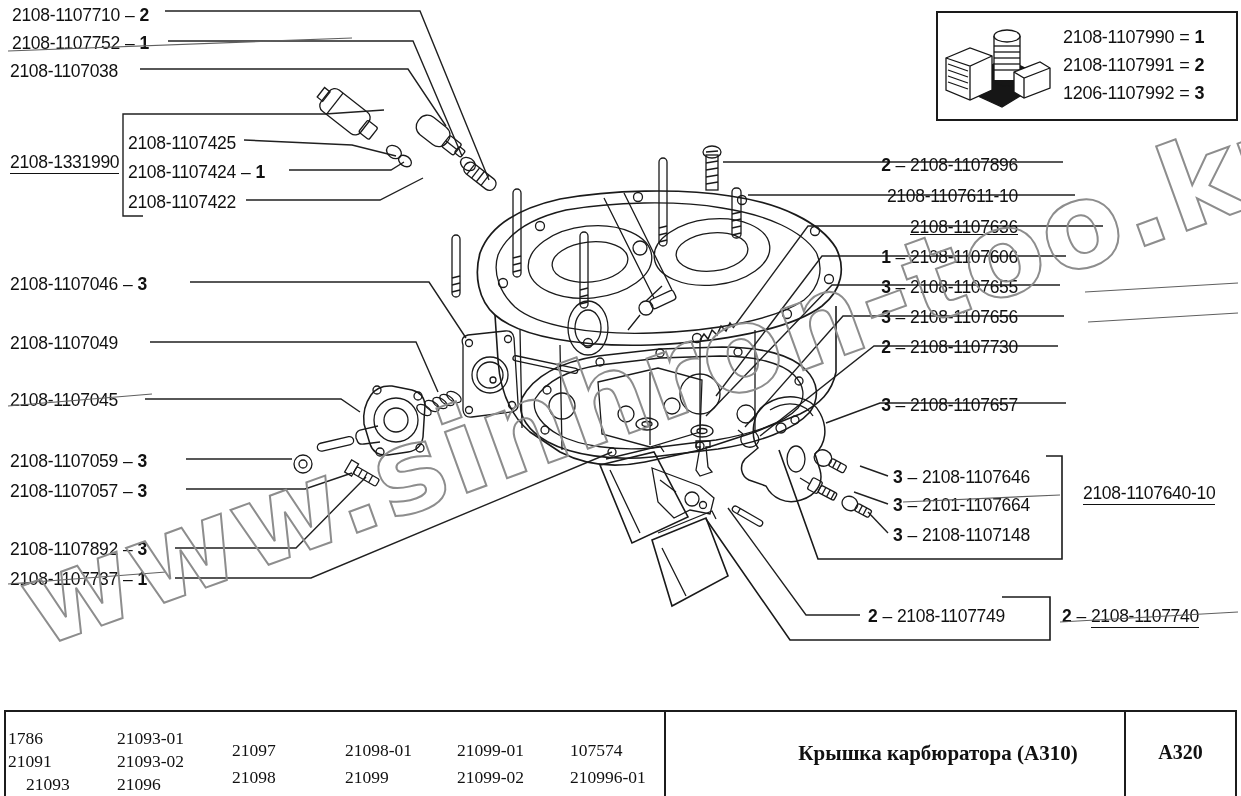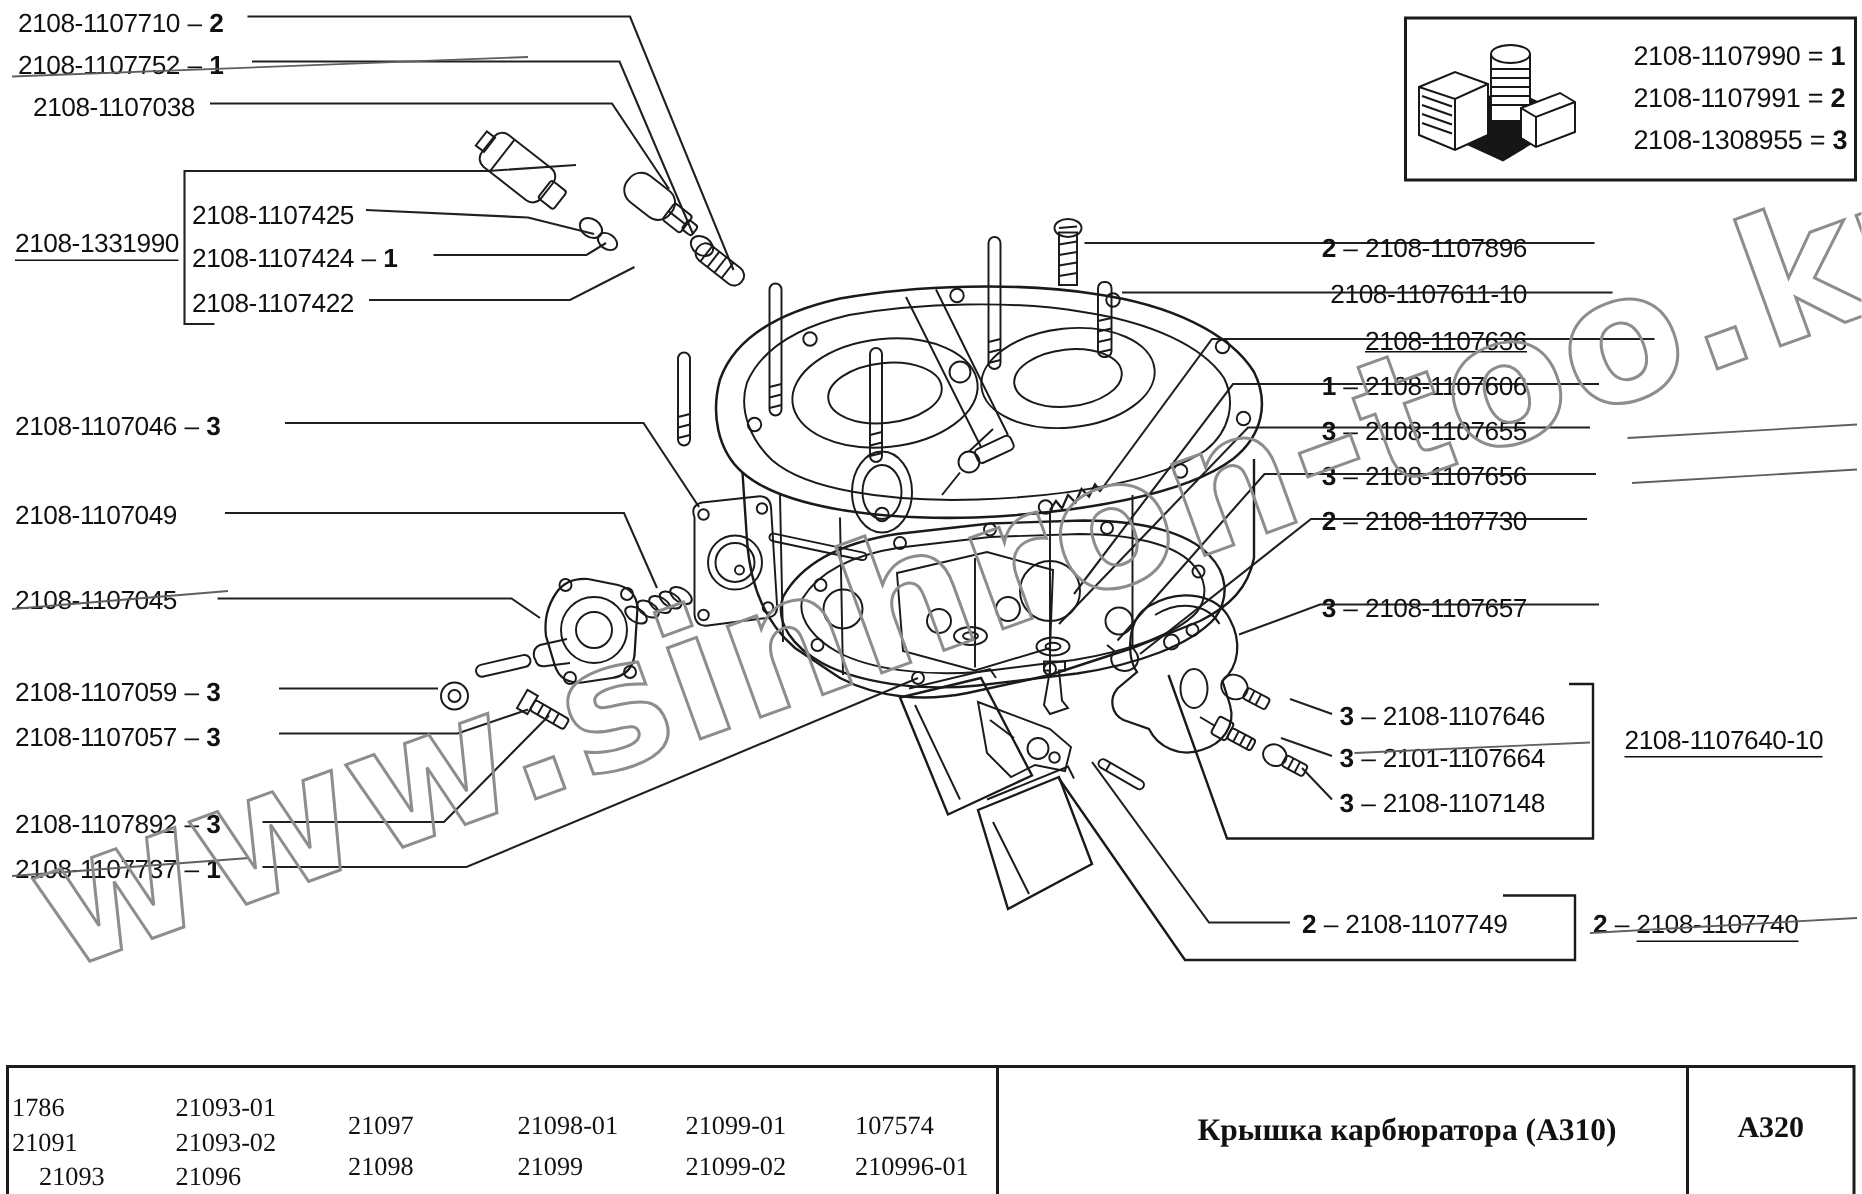--- a/index.html
+++ b/index.html
@@ -11,21 +11,21 @@
   #diagram-svg{z-index:1;}
   #labels-layer{position:absolute;left:0;top:0;width:1026px;height:796px;z-index:2;}
   #overlay-svg{z-index:3;pointer-events:none;}
   .plabel{
     position:absolute;font-size:17.5px;letter-spacing:-0.3px;line-height:24px;height:24px;
     white-space:nowrap;color:#111;
   }
   .plabel b{font-weight:700;}
   .sep{display:inline-block;margin:0 5px;}
   .num.u{border-bottom:1.7px solid #111;padding-bottom:1px;}
-  .legend-label{font-size:18px;margin-left:26px;}
+  .legend-label{font-size:18px;}
   
   .tborder{position:absolute;background:#1c1c1c;z-index:2;}
   .tcell{
     position:absolute;font-family:"Liberation Serif",serif;font-size:17.5px;
     white-space:nowrap;z-index:2;color:#111;
   }
   .t-title{
     position:absolute;left:664px;top:741px;width:548px;text-align:center;
     font-family:"Liberation Serif",serif;font-size:21px;font-weight:700;z-index:2;
   }
@@ -271,21 +271,21 @@
       <rect x="855" y="503" width="16" height="8" rx="2"></rect>
       <line x1="860" y1="503" x2="860" y2="511"></line>
         <line x1="865" y1="503" x2="865" y2="511"></line>
     </g>
   </g>
 </svg>
 
 <div id="labels-layer">
     <div class="plabel" style="top: 3px; left: 12px;"><span class="num">2108-1107710</span><span class="sep">–</span><b>2</b></div>
     <div class="plabel" style="top: 31px; left: 12px;"><span class="num">2108-1107752</span><span class="sep">–</span><b>1</b></div>
-    <div class="plabel" style="top: 59px; left: 10px; margin-left: 12px;"><span class="num">2108-1107038</span></div>
+    <div class="plabel" style="top: 59px; left: 10px;"><span class="num">2108-1107038</span></div>
     <div class="plabel" style="top: 150px; left: 10px;"><span class="num u">2108-1331990</span></div>
     <div class="plabel" style="top: 131px; left: 128px;"><span class="num">2108-1107425</span></div>
     <div class="plabel" style="top: 160px; left: 128px;"><span class="num">2108-1107424</span><span class="sep">–</span><b>1</b></div>
     <div class="plabel" style="top: 190px; left: 128px;"><span class="num">2108-1107422</span></div>
     <div class="plabel" style="top: 272px; left: 10px;"><span class="num">2108-1107046</span><span class="sep">–</span><b>3</b></div>
     <div class="plabel" style="top: 331px; left: 10px;"><span class="num">2108-1107049</span></div>
     <div class="plabel" style="top: 388px; left: 10px;"><span class="num">2108-1107045</span></div>
     <div class="plabel" style="top: 449px; left: 10px;"><span class="num">2108-1107059</span><span class="sep">–</span><b>3</b></div>
     <div class="plabel" style="top: 479px; left: 10px;"><span class="num">2108-1107057</span><span class="sep">–</span><b>3</b></div>
     <div class="plabel" style="top: 537px; left: 10px;"><span class="num">2108-1107892</span><span class="sep">–</span><b>3</b></div>
@@ -299,21 +299,21 @@
     <div class="plabel" style="top: 335px; right: 8px;"><b>2</b><span class="sep">–</span><span class="num">2108-1107730</span></div>
     <div class="plabel" style="top: 393px; right: 8px;"><b>3</b><span class="sep">–</span><span class="num">2108-1107657</span></div>
     <div class="plabel" style="top: 465px; left: 893px;"><b>3</b><span class="sep">–</span><span class="num">2108-1107646</span></div>
     <div class="plabel" style="top: 493px; left: 893px;"><b>3</b><span class="sep">–</span><span class="num">2101-1107664</span></div>
     <div class="plabel" style="top: 523px; left: 893px;"><b>3</b><span class="sep">–</span><span class="num">2108-1107148</span></div>
     <div class="plabel" style="top: 481px; left: 1083px;"><span class="num u">2108-1107640-10</span></div>
     <div class="plabel" style="top: 604px; left: 868px;"><b>2</b><span class="sep">–</span><span class="num">2108-1107749</span></div>
     <div class="plabel" style="top: 604px; left: 1062px;"><b>2</b><span class="sep">–</span><span class="num u">2108-1107740</span></div>
     <div class="plabel legend-label" style="left: 1063px; top: 25px;"><span class="num">2108-1107990</span><span class="sep">=</span><b>1</b></div>
     <div class="plabel legend-label" style="left: 1063px; top: 53px;"><span class="num">2108-1107991</span><span class="sep">=</span><b>2</b></div>
-    <div class="plabel legend-label" style="left: 1063px; top: 81px;"><span class="num">2108-1308955</span><span class="sep">=</span><b>3</b></div>
+    <div class="plabel legend-label" style="left: 1063px; top: 81px;"><span class="num">1206-1107992</span><span class="sep">=</span><b>3</b></div>
     <div class="tcell" style="left: 8px; top: 728px;">1786</div>
     <div class="tcell" style="left: 8px; top: 751px;">21091</div>
     <div class="tcell" style="left: 26px; top: 774px;">21093</div>
     <div class="tcell" style="left: 117px; top: 728px;">21093-01</div>
     <div class="tcell" style="left: 117px; top: 751px;">21093-02</div>
     <div class="tcell" style="left: 117px; top: 774px;">21096</div>
     <div class="tcell" style="left: 232px; top: 740px;">21097</div>
     <div class="tcell" style="left: 232px; top: 767px;">21098</div>
     <div class="tcell" style="left: 345px; top: 740px;">21098-01</div>
     <div class="tcell" style="left: 345px; top: 767px;">21099</div>

